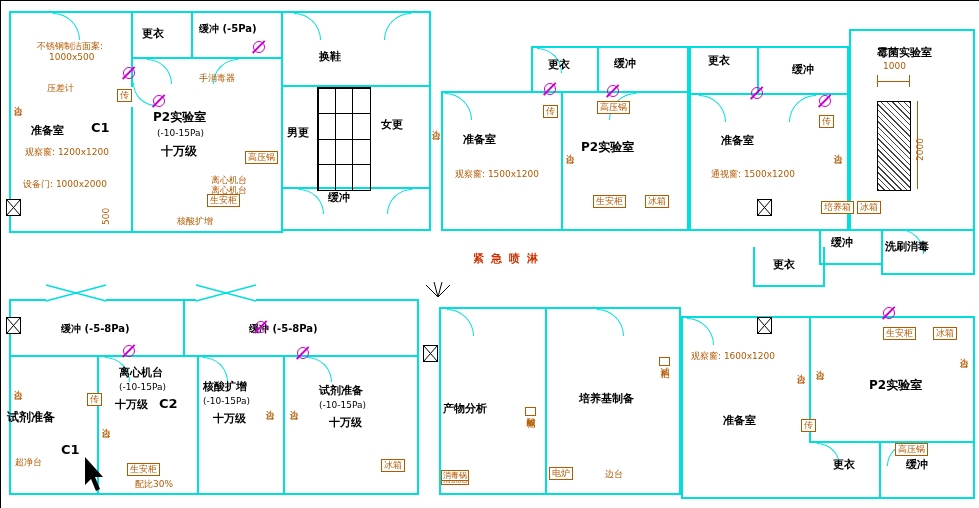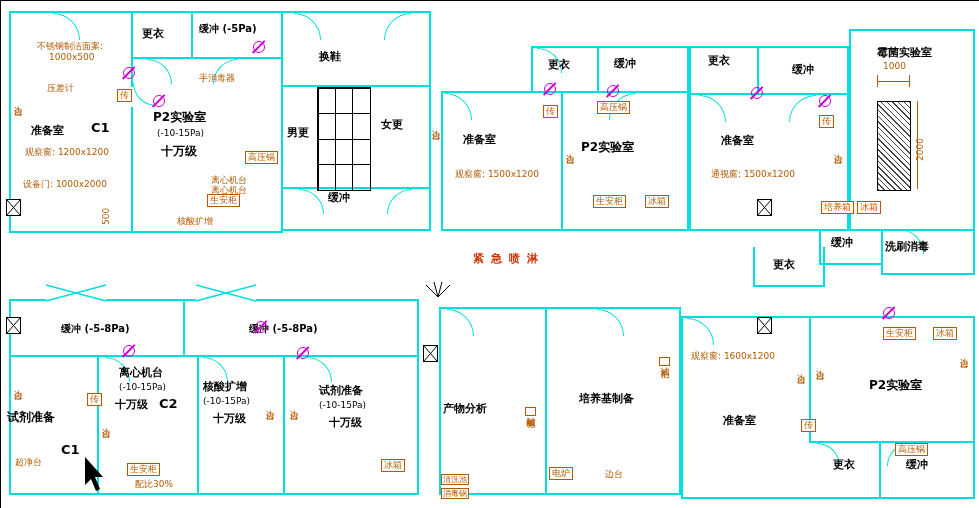--- a/index.html
+++ b/index.html
@@ -222,21 +222,21 @@
   <div class="tag" style="left:818px;top:114px">传</div>
   <div class="tag" style="left:820px;top:200px">培养箱</div>
   <div class="tag" style="left:856px;top:200px">冰箱</div>
   <div class="tag" style="left:86px;top:392px">传</div>
   <div class="tag" style="left:126px;top:462px">生安柜</div>
   <div class="tag" style="left:380px;top:458px">冰箱</div>
   <div class="tag vt" style="left:524px;top:406px">酸碱柜</div>
   <div class="tag vt" style="left:658px;top:356px">试剂柜</div>
   <div class="tag" style="left:548px;top:466px">电炉</div>
   <div class="tag tiny" style="left:440px;top:473px">清洗池</div>
-  <div class="tag tiny" style="left:440px;top:487px">消毒锅</div>
+  <div class="tag tiny" style="left:440px;top:469px">消毒锅</div>
   <div class="tag" style="left:882px;top:326px">生安柜</div>
   <div class="tag" style="left:932px;top:326px">冰箱</div>
   <div class="tag" style="left:894px;top:442px">高压锅</div>
   <div class="tag" style="left:800px;top:418px">传</div>
 
   <div class="circ" style="left:122px;top:66px">
       <i></i>
     </div>
   <div class="circ" style="left:152px;top:94px">
       <i></i>

